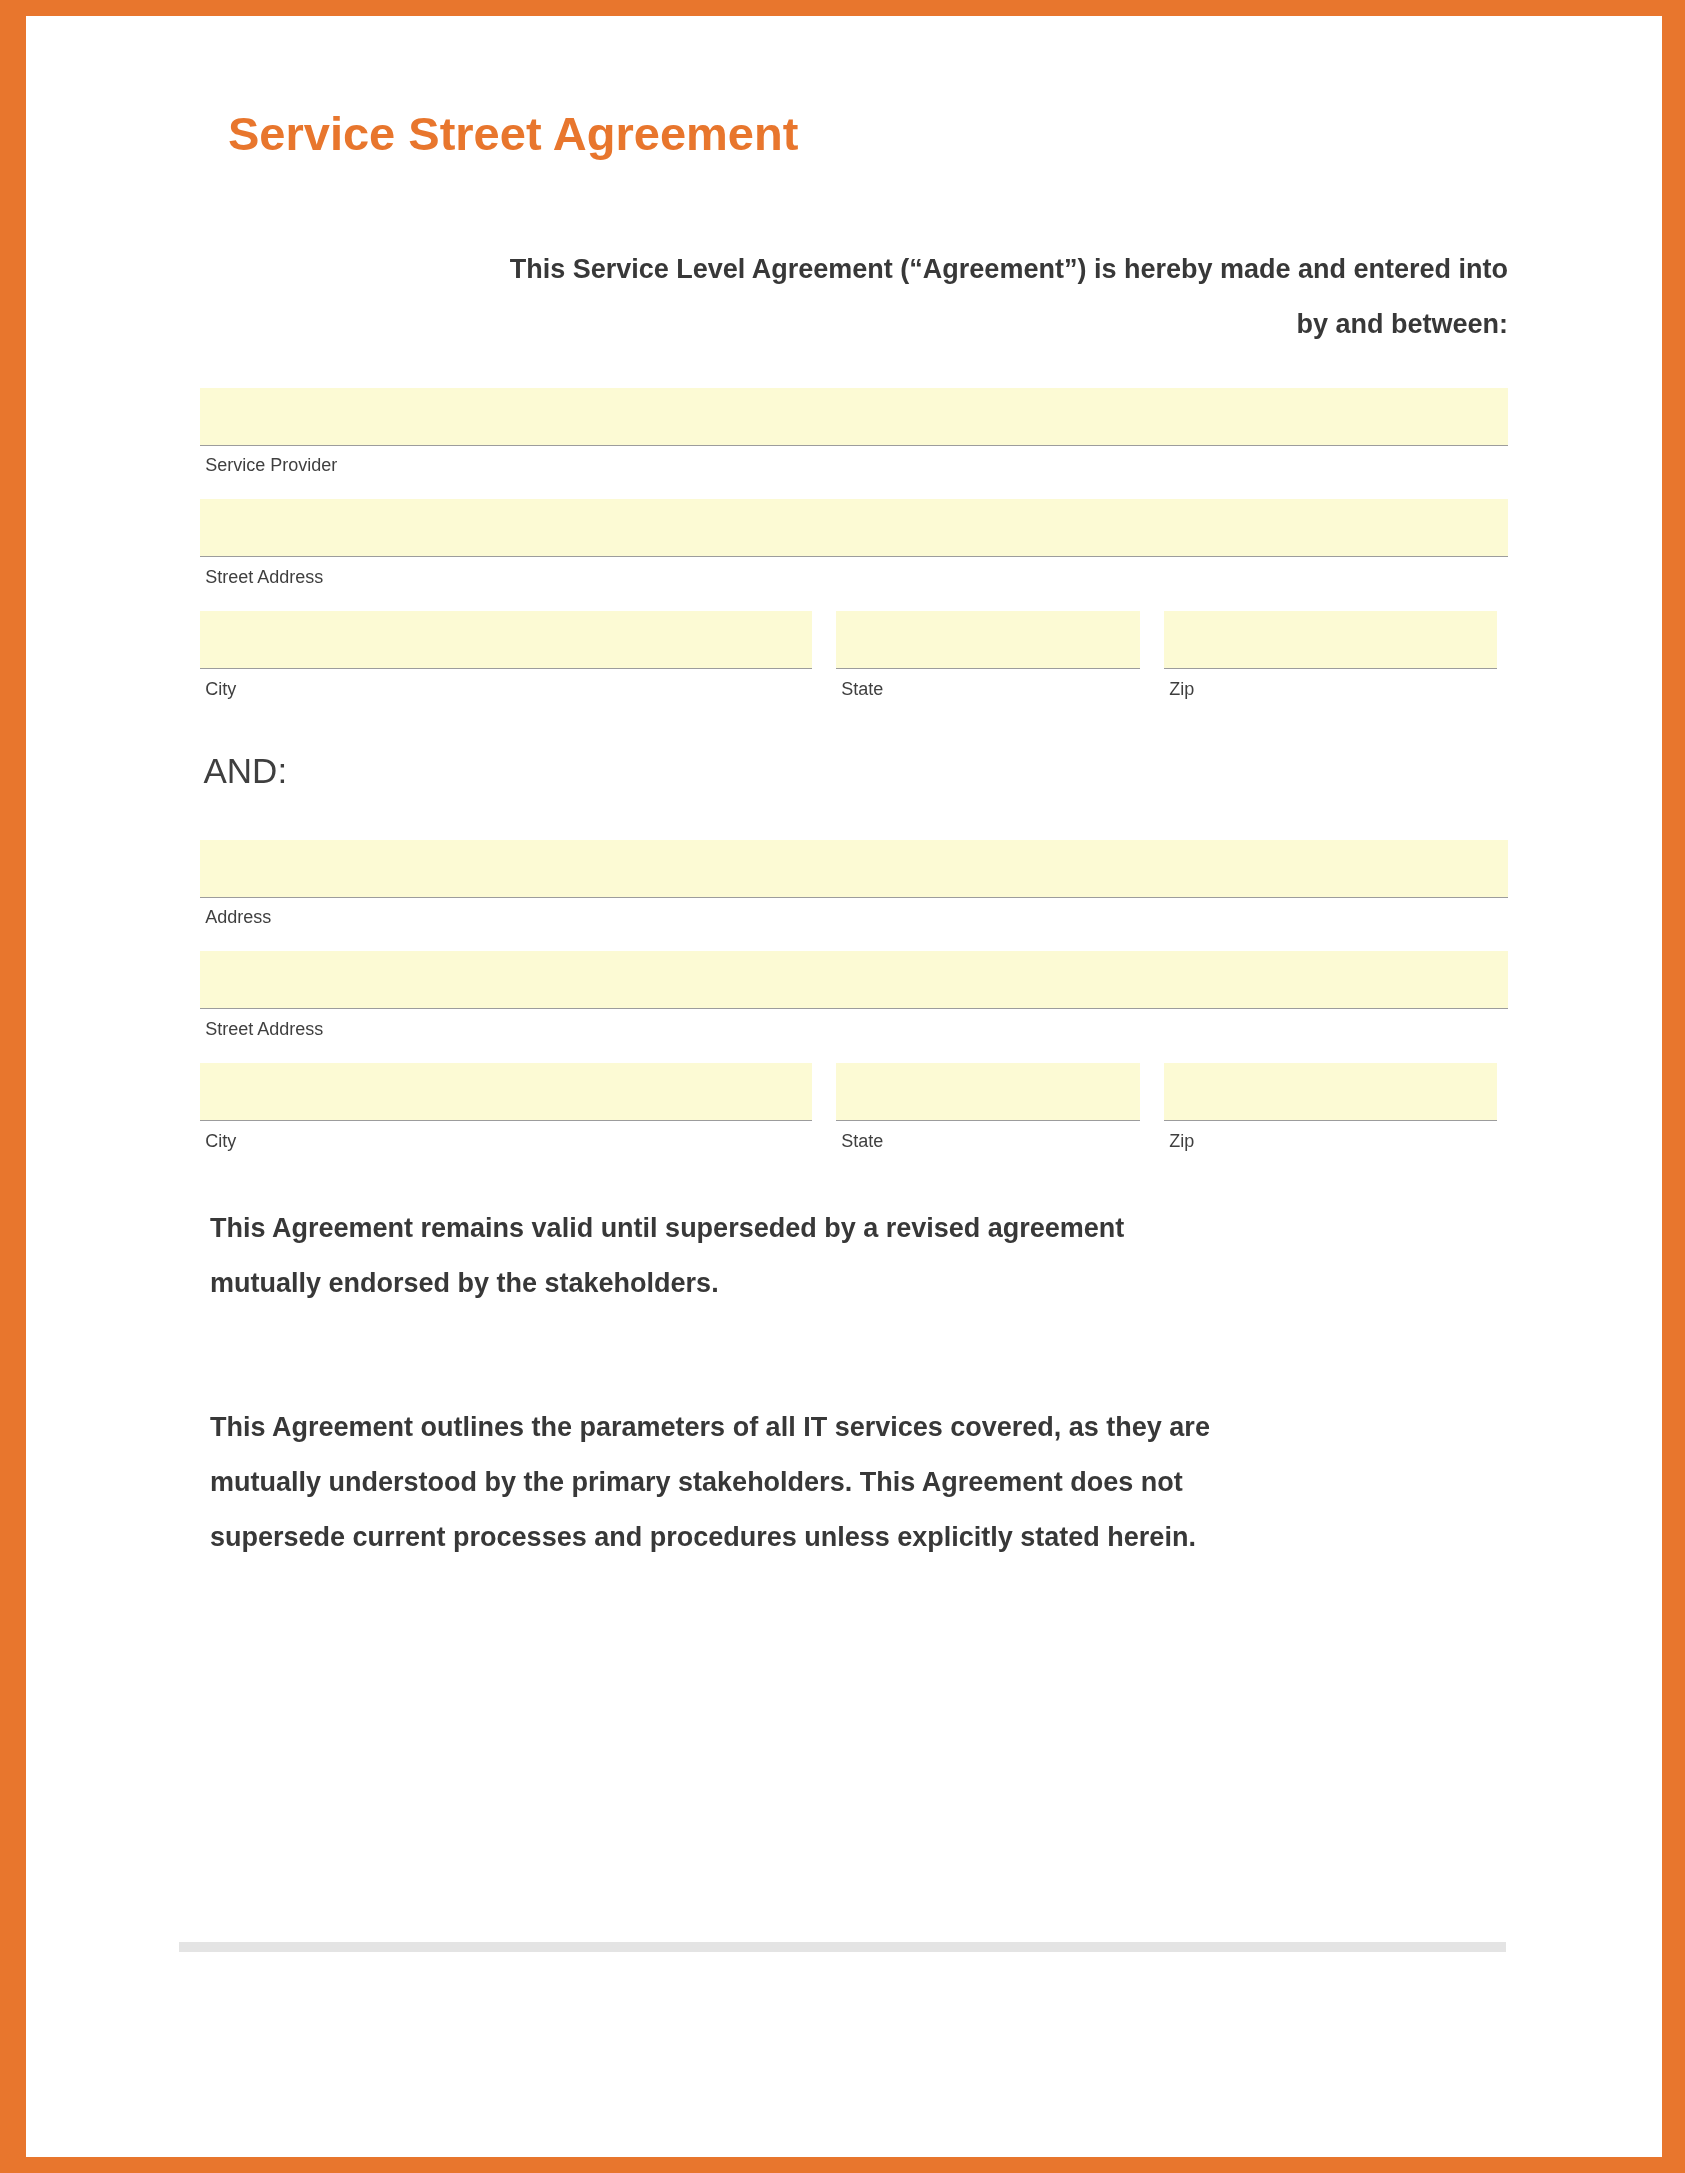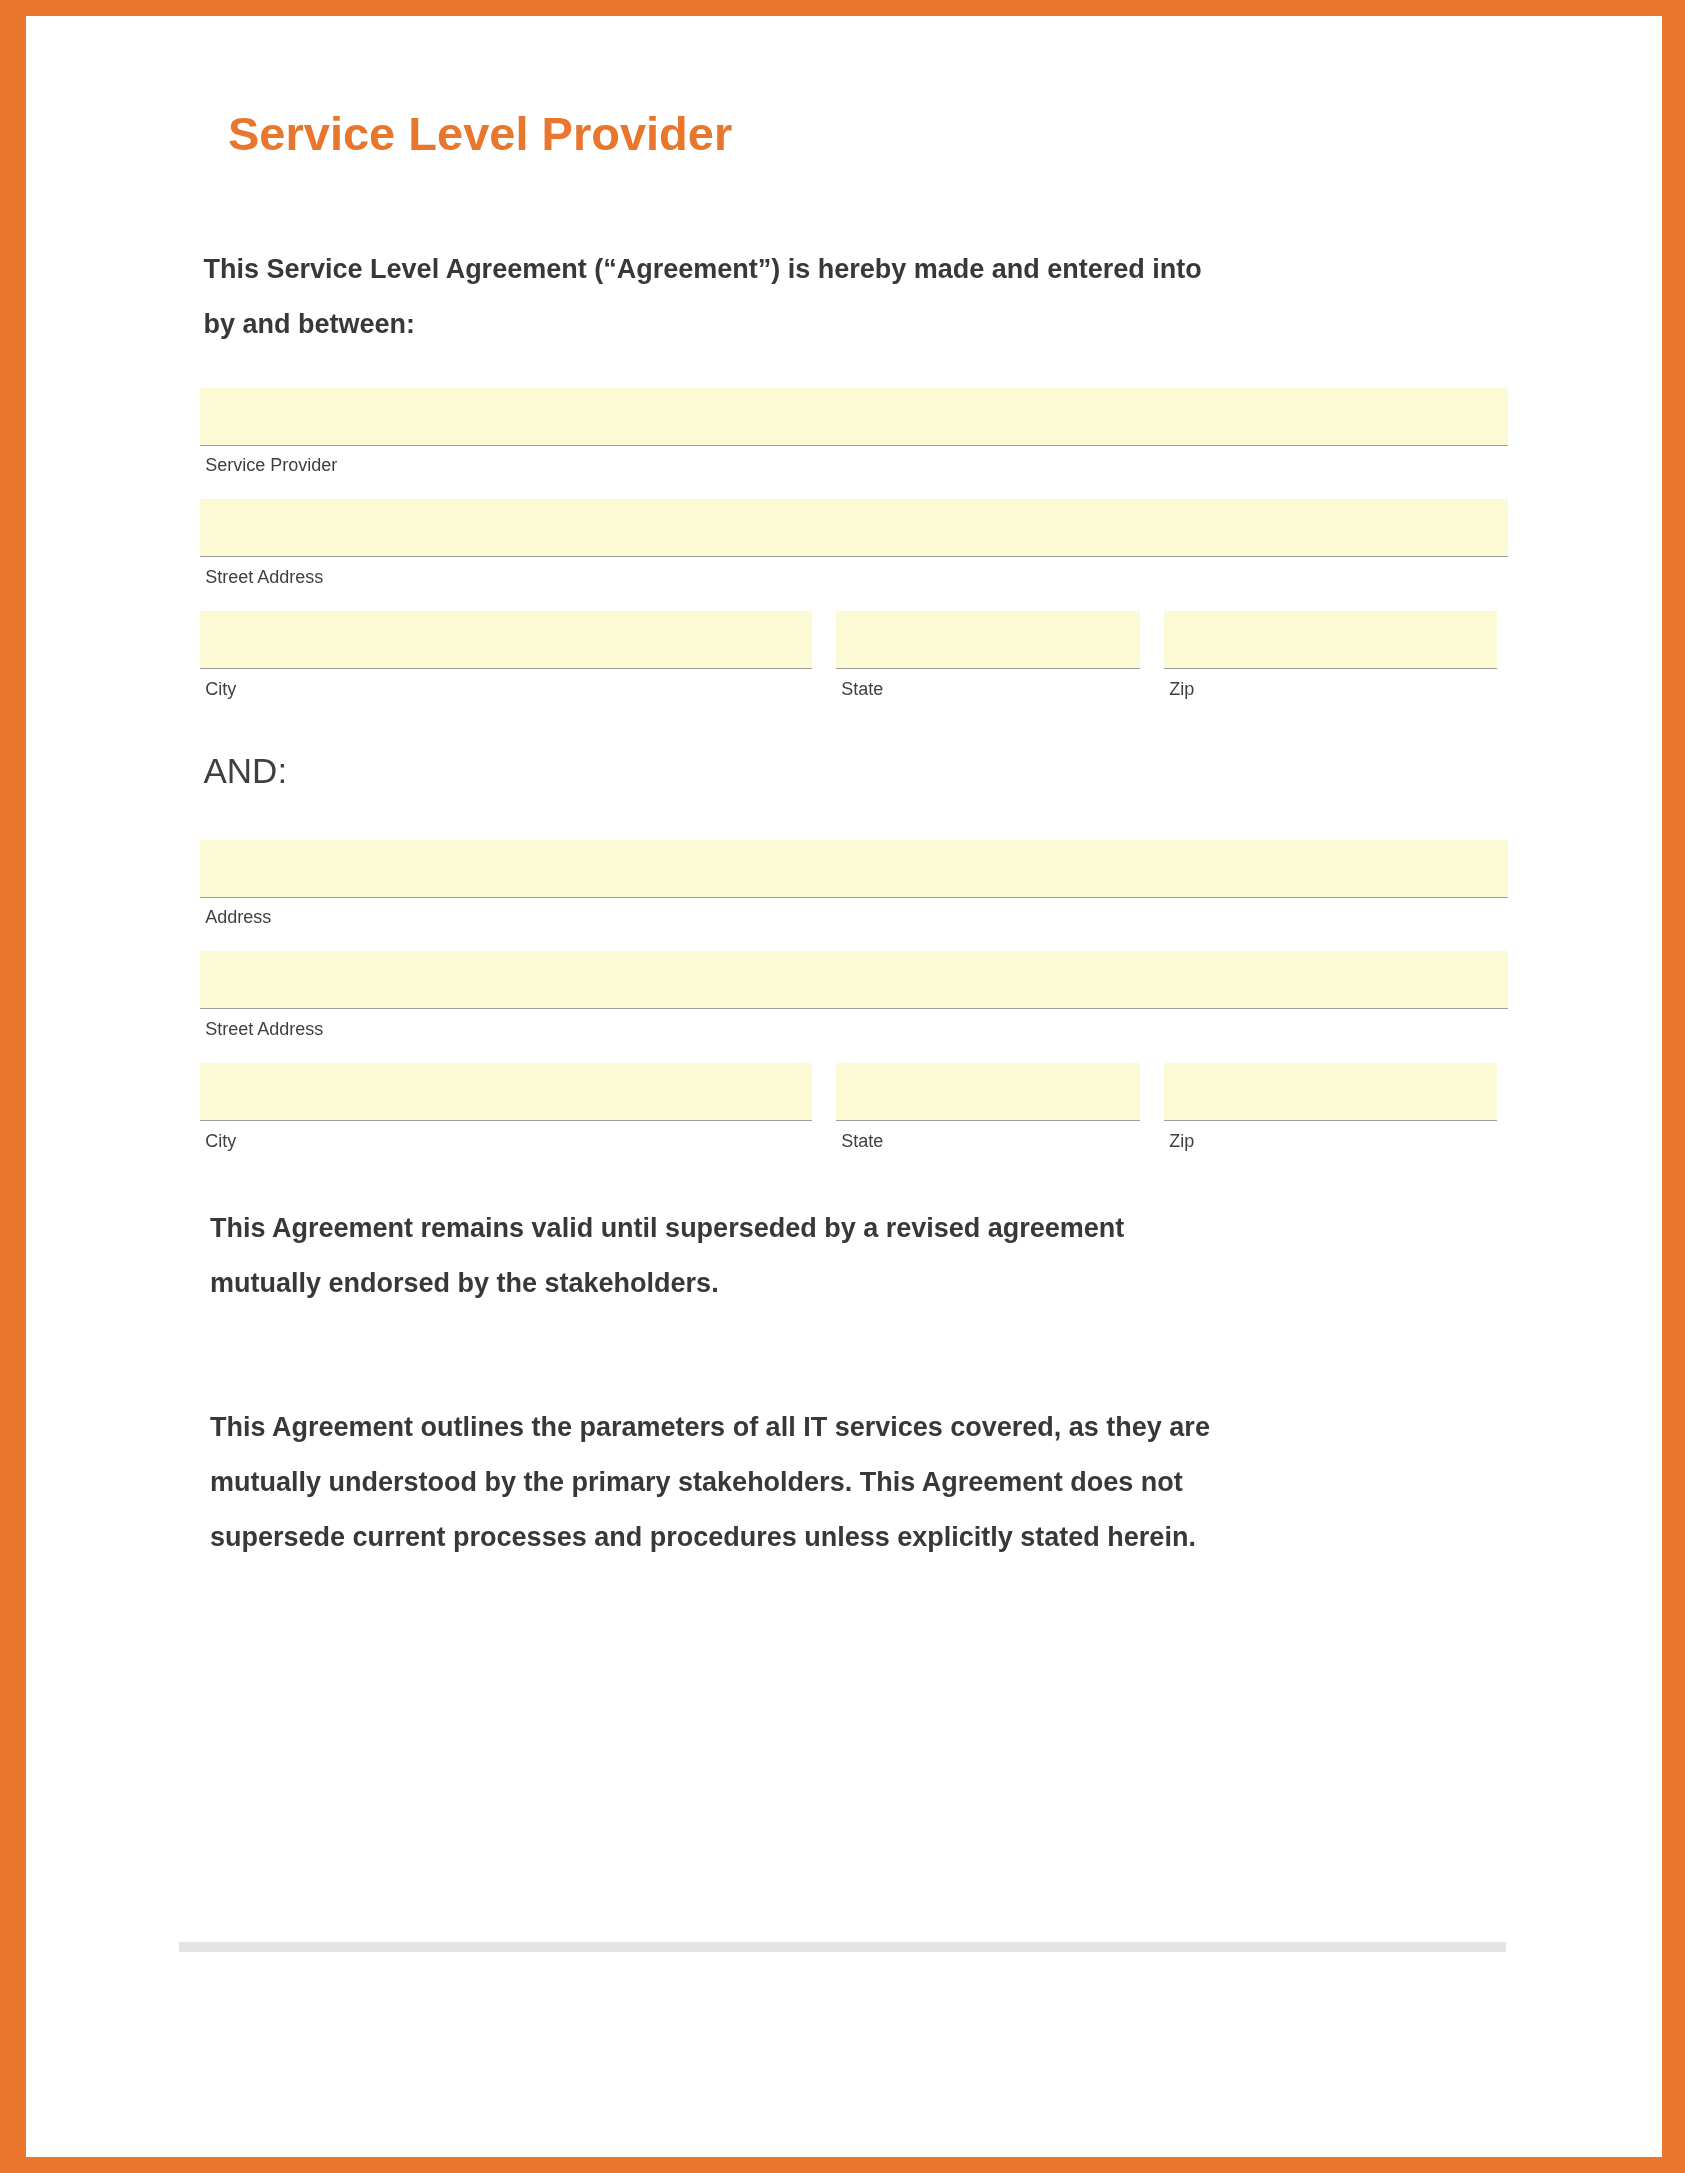--- a/index.html
+++ b/index.html
@@ -33,20 +33,21 @@
     color:var(--accent);
     margin:0 0 81px 28px;
     line-height:1.15;
   }
   .intro{
     font-size:27px;
     font-weight:700;
     line-height:2.05;
     margin:0 0 35px 3.5px;
     color:#383838;
+    text-align:right;
   }
   .field{margin-bottom:23px;}
   .field input{
     display:block;
     width:100%;
     height:58px;
     box-sizing:border-box;
     background:var(--field_bg);
     border:none;
     border-bottom:1.8px solid var(--underline);
@@ -93,21 +94,21 @@
     background:var(--divider);
     margin:376px 0 0 -21px;
   }
 </style>
 </head>
 <body>
 
 <div class="page">
   <div class="content">
 
-    <h1 class="title">Service Level Provider</h1>
+    <h1 class="title">Service Street Agreement</h1>
 
     <div class="intro">
       <div>This Service Level Agreement (“Agreement”) is hereby made and entered into</div>
       <div>by and between:</div>
     </div>
 
     <div class="field">
       <input type="text" value="" style="">
       <div class="flabel">Service Provider</div>
     </div>

